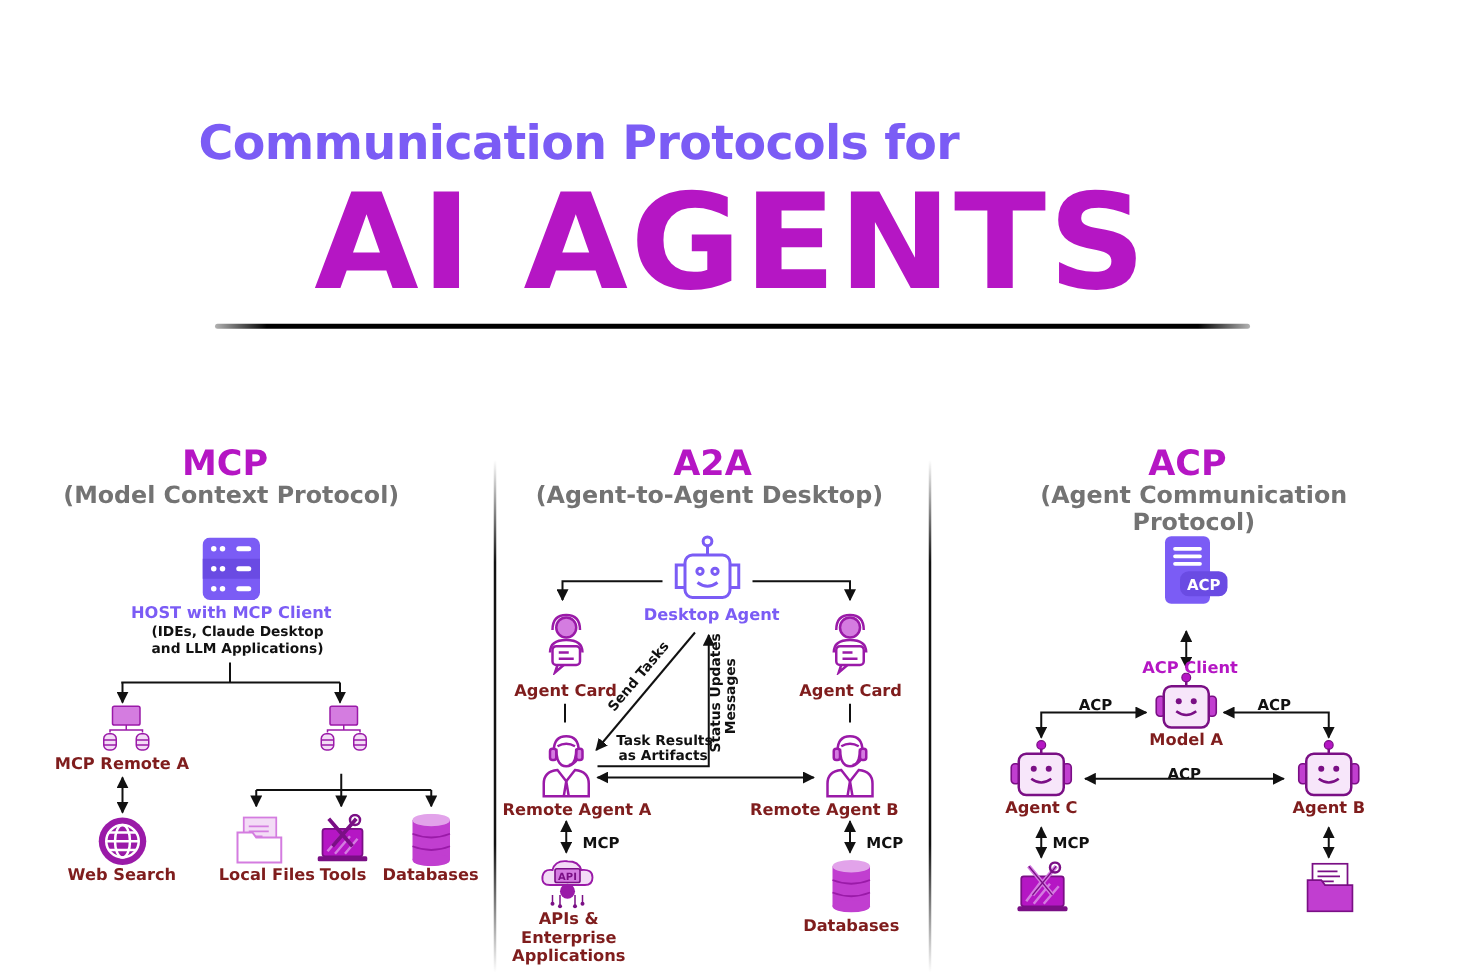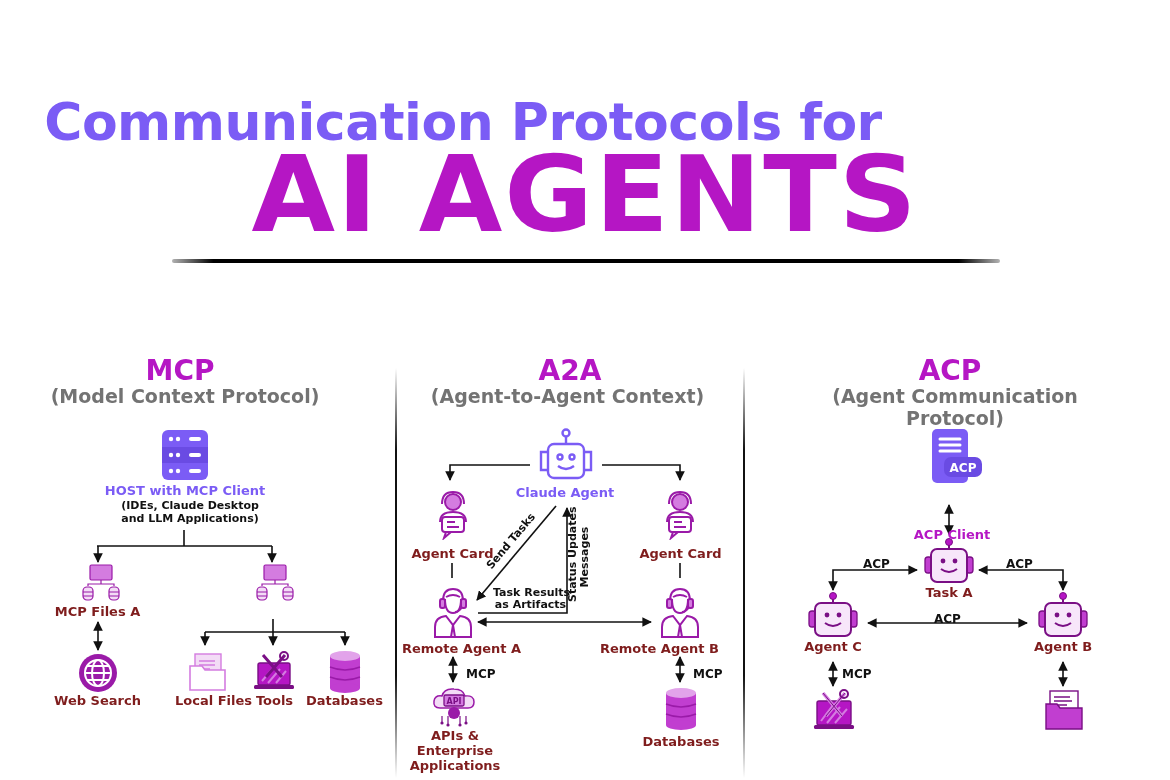--- a/index.html
+++ b/index.html
@@ -1,20 +1,20 @@
 <!DOCTYPE html>
 <html><head>
 <meta charset="utf-8">
 <style>
   html, body { margin:0; padding:0; background:#ffffff; }
   body { width:1170px; height:780px; position:relative; overflow:hidden;
          font-family:"DejaVu Sans", "Liberation Sans", sans-serif; }
   .abs { position:absolute; }
   .title-sub { left:0; width:926px; top:92px; text-align:center; color:#7b5cf5;
-               font-weight:bold; font-size:52px; letter-spacing:-0.5px; }
+               font-weight:bold; font-size:38px; letter-spacing:-0.5px; }
   .title-main { left:0; width:1170px; top:140px; text-align:center; color:#b516c4;
                 font-weight:900; font-size:108px; line-height:110px; letter-spacing:2px;
                 font-family:"DejaVu Sans", sans-serif; transform:scaleY(0.98); }
   .title-rule { left:172px; width:828px; top:259px; height:4px;
                 background:linear-gradient(90deg, rgba(0,0,0,0.3), #000 5%, #000 95%, rgba(0,0,0,0.3));
                 border-radius:2px; }
   .vdiv { width:2px; top:368px; height:410px;
           background:linear-gradient(180deg, rgba(0,0,0,0), #111 20%, #111 75%, rgba(0,0,0,0)); }
   .sec-title { text-align:center; color:#b516c4; font-weight:bold; font-size:28px; line-height:30px; }
   .sec-sub { text-align:center; color:#737373; font-weight:bold; font-size:19px; line-height:22px; }
@@ -96,21 +96,21 @@
 
 <svg class="abs" style="left:80px;top:564px;" width="40" height="38" viewBox="0 0 40 38">
   <g stroke="#9a1aa8" stroke-width="1.2" fill="#d47ce0">
     <rect x="10" y="1" width="22" height="15" rx="1.5"></rect>
     <path d="M21,16 L21,20 M8,22 L8,20 L34,20 L34,22" fill="none"></path>
     <rect x="3" y="23" width="10" height="13" rx="4" fill="#f3dcf6"></rect>
     <rect x="29" y="23" width="10" height="13" rx="4" fill="#f3dcf6"></rect>
     <path d="M3,28 L13,28 M3,32 L13,32 M29,28 L39,28 M29,32 L39,32" fill="none"></path>
   </g>
 </svg>
-<div class="abs lbl-m" style="left:40px;width:115px;top:604px;">MCP Files A</div>
+<div class="abs lbl-m" style="left:40px;width:115px;top:604px;">MCP Remote A</div>
 
 <svg class="abs" style="left:254px;top:564px;" width="40" height="38" viewBox="0 0 40 38">
   <g stroke="#9a1aa8" stroke-width="1.2" fill="#d47ce0">
     <rect x="10" y="1" width="22" height="15" rx="1.5"></rect>
     <path d="M21,16 L21,20 M8,22 L8,20 L34,20 L34,22" fill="none"></path>
     <rect x="3" y="23" width="10" height="13" rx="4" fill="#f3dcf6"></rect>
     <rect x="29" y="23" width="10" height="13" rx="4" fill="#f3dcf6"></rect>
     <path d="M3,28 L13,28 M3,32 L13,32 M29,28 L39,28 M29,32 L39,32" fill="none"></path>
   </g>
 </svg>
@@ -141,34 +141,34 @@
 
 <svg class="abs" style="left:329px;top:651px;" width="32" height="42" viewBox="0 0 32 42">
   <rect x="1" y="5" width="30" height="32" fill="#c13ed0"></rect>
   <ellipse cx="16" cy="37" rx="15" ry="5" fill="#c13ed0"></ellipse>
   <ellipse cx="16" cy="5" rx="15" ry="5" fill="#e2a3ea"></ellipse>
   <path d="M1,16 Q16,22 31,16 M1,26 Q16,32 31,26" stroke="#9a1aa8" stroke-width="1.4" fill="none"></path>
 </svg>
 <div class="abs lbl-m" style="left:306px;width:75px;top:693px;">Databases</div>
 
 <div class="abs sec-title" style="left:430px;width:280px;top:356px;">A2A</div>
-<div class="abs sec-sub" style="left:415px;width:305px;top:385px;">(Agent-to-Agent Context)</div>
+<div class="abs sec-sub" style="left:415px;width:305px;top:385px;">(Agent-to-Agent Desktop)</div>
 
 <svg class="abs" style="left:535px;top:428px;" width="62" height="54" viewBox="0 0 62 54">
   <g stroke="#7b5cf5" stroke-width="2.4" fill="none">
     <circle cx="31" cy="5" r="3.5"></circle>
     <path d="M31,9 L31,16"></path>
     <rect x="13" y="16" width="36" height="34" rx="6"></rect>
     <path d="M13,24 L6,24 L6,42 L13,42 M49,24 L56,24 L56,42 L49,42"></path>
     <circle cx="25" cy="29" r="2.5"></circle>
       <circle cx="37" cy="29" r="2.5"></circle>
     <path d="M23,38 Q31,44 39,38"></path>
   </g>
 </svg>
-<div class="abs lbl-v" style="left:515px;width:100px;top:485px;">Claude Agent</div>
+<div class="abs lbl-v" style="left:515px;width:100px;top:485px;">Desktop Agent</div>
 
 <svg class="abs" style="left:433px;top:490px;" width="40" height="50" viewBox="0 0 40 50">
   <g stroke="#9a1aa8" stroke-width="2" fill="none">
     <circle cx="20" cy="12" r="8" fill="#d47ce0"></circle>
     <path d="M9,14 Q9,2 20,2 Q31,2 31,14"></path>
     <path d="M7,32 Q7,22 20,22 Q33,22 33,32"></path>
     <rect x="9" y="27" width="22" height="15" rx="3" fill="#fff"></rect>
     <path d="M13,42 L11,48 L18,42"></path>
     <path d="M14,32 L22,32 M14,37 L26,37"></path>
   </g>
@@ -271,21 +271,21 @@
 <svg class="abs" style="left:922px;top:538px;" width="54" height="46" viewBox="0 0 54 46">
   <circle cx="27" cy="4" r="3.5" fill="#b516c4" stroke="#7a0f85" stroke-width="1"></circle>
   <path d="M27,7 L27,11" stroke="#7a0f85" stroke-width="2"></path>
   <rect x="3" y="19" width="7" height="16" rx="3" fill="#c13ed0" stroke="#7a0f85" stroke-width="1.3"></rect>
   <rect x="44" y="19" width="7" height="16" rx="3" fill="#c13ed0" stroke="#7a0f85" stroke-width="1.3"></rect>
   <rect x="9" y="11" width="36" height="33" rx="6" fill="#f7e6fa" stroke="#7a0f85" stroke-width="2"></rect>
   <circle cx="21" cy="23" r="2.4" fill="#7a0f85"></circle>
     <circle cx="33" cy="23" r="2.4" fill="#7a0f85"></circle>
   <path d="M19,31 Q27,37 35,31" stroke="#7a0f85" stroke-width="2" fill="none"></path>
 </svg>
-<div class="abs lbl-m" style="left:909px;width:80px;top:585px;">Task A</div>
+<div class="abs lbl-m" style="left:909px;width:80px;top:585px;">Model A</div>
 
 <svg class="abs" style="left:806px;top:592px;" width="54" height="46" viewBox="0 0 54 46">
   <circle cx="27" cy="4" r="3.5" fill="#b516c4" stroke="#7a0f85" stroke-width="1"></circle>
   <path d="M27,7 L27,11" stroke="#7a0f85" stroke-width="2"></path>
   <rect x="3" y="19" width="7" height="16" rx="3" fill="#c13ed0" stroke="#7a0f85" stroke-width="1.3"></rect>
   <rect x="44" y="19" width="7" height="16" rx="3" fill="#c13ed0" stroke="#7a0f85" stroke-width="1.3"></rect>
   <rect x="9" y="11" width="36" height="33" rx="6" fill="#f7e6fa" stroke="#7a0f85" stroke-width="2"></rect>
   <circle cx="21" cy="23" r="2.4" fill="#7a0f85"></circle>
     <circle cx="33" cy="23" r="2.4" fill="#7a0f85"></circle>
   <path d="M19,31 Q27,37 35,31" stroke="#7a0f85" stroke-width="2" fill="none"></path>

